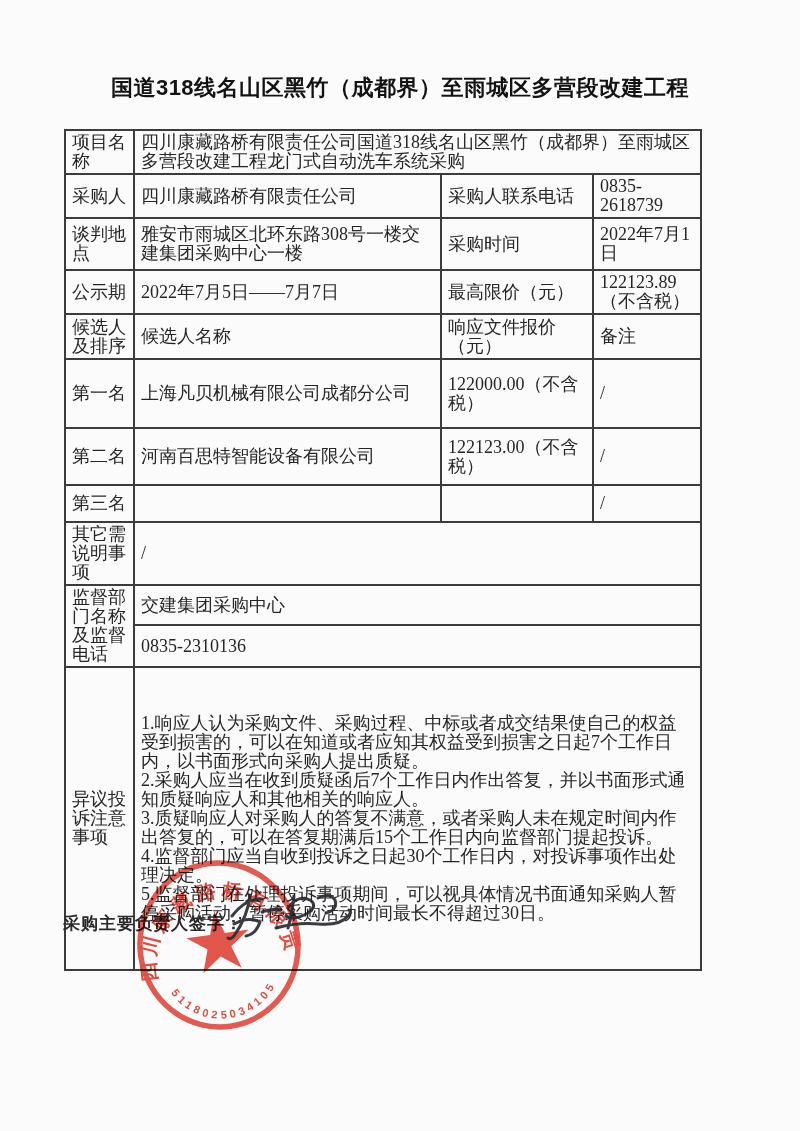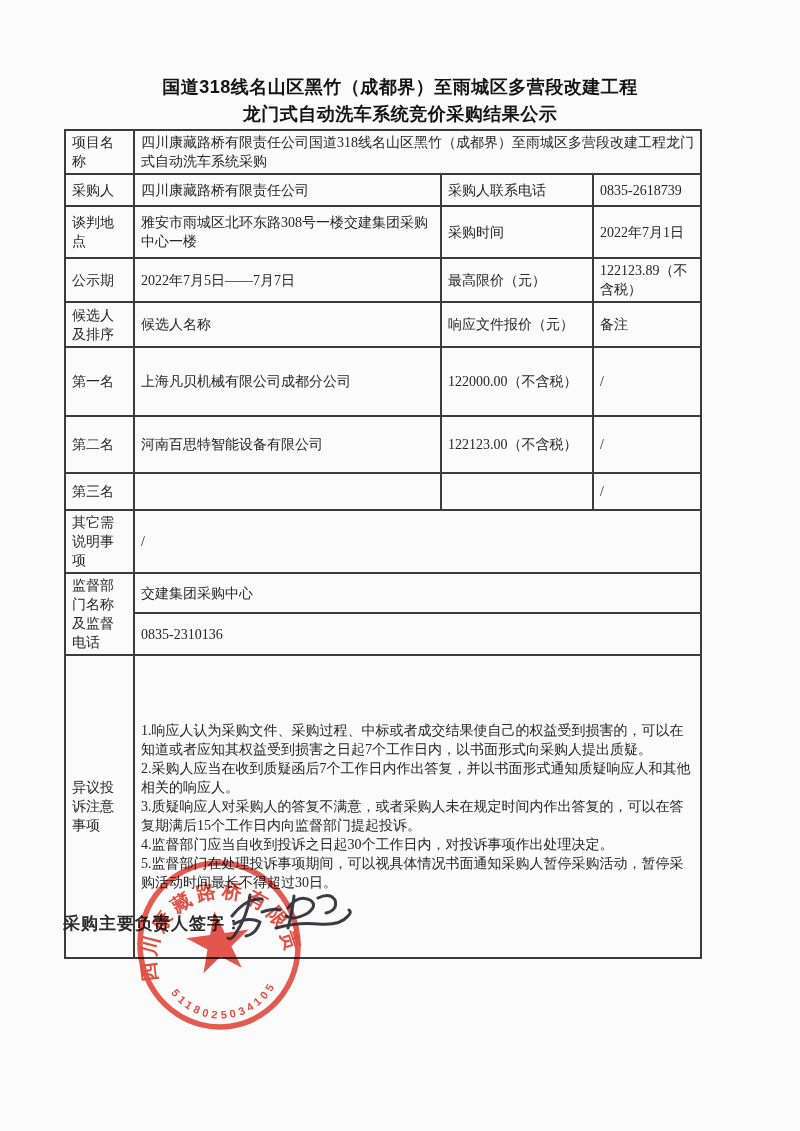--- a/index.html
+++ b/index.html
@@ -12,33 +12,33 @@
     overflow: hidden;
   }
   .page { position: absolute; inset: 0; }
 
   .doc-title {
     position: absolute;
     top: 74px; left: 0; right: 0;
     text-align: center;
     font-family: "Liberation Sans", "DejaVu Sans", sans-serif;
     font-weight: 700;
-    font-size: 18px;
+    font-size: 22px;
     line-height: 27px;
     color: #131313;
     letter-spacing: 0.5px;
   }
 
   table.main {
     position: absolute;
     top: 129px; left: 64px;
     width: 636px;
     border-collapse: collapse;
     table-layout: fixed;
-    font-size: 14px;
+    font-size: 18px;
     color: #262626;
   }
   table.main td {
     border: 2px solid #3c3c3c;
     padding: 2px 6px;
     line-height: 19px;
     vertical-align: middle;
     overflow: hidden;
   }
   td.lbl { text-align: left; }
@@ -78,21 +78,20 @@
     pointer-events: none;
   }
 </style>
 </head>
 <body>
 
 <div class="page">
 
   <div class="doc-title">
     <div>国道318线名山区黑竹（成都界）至雨城区多营段改建工程</div>
-    <div>龙门式自动洗车系统竞价采购结果公示</div>
   </div>
 
   <table class="main">
     <colgroup>
       <col style="width:69px">
         <col style="width:307px">
         <col style="width:152px">
         <col style="width:108px">
     </colgroup>
 

